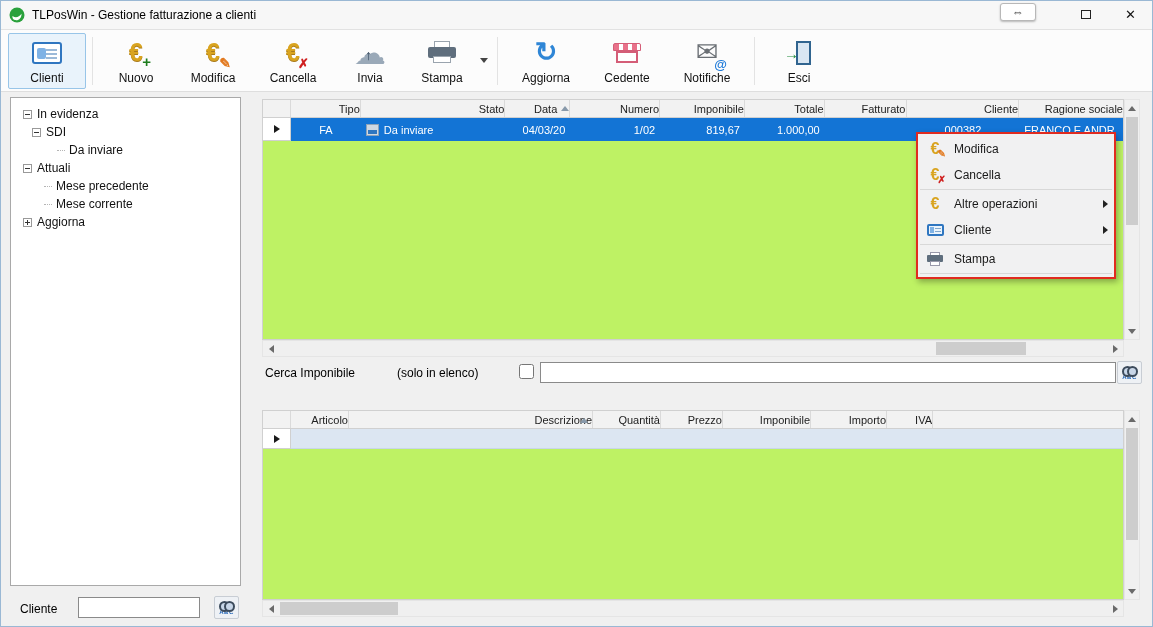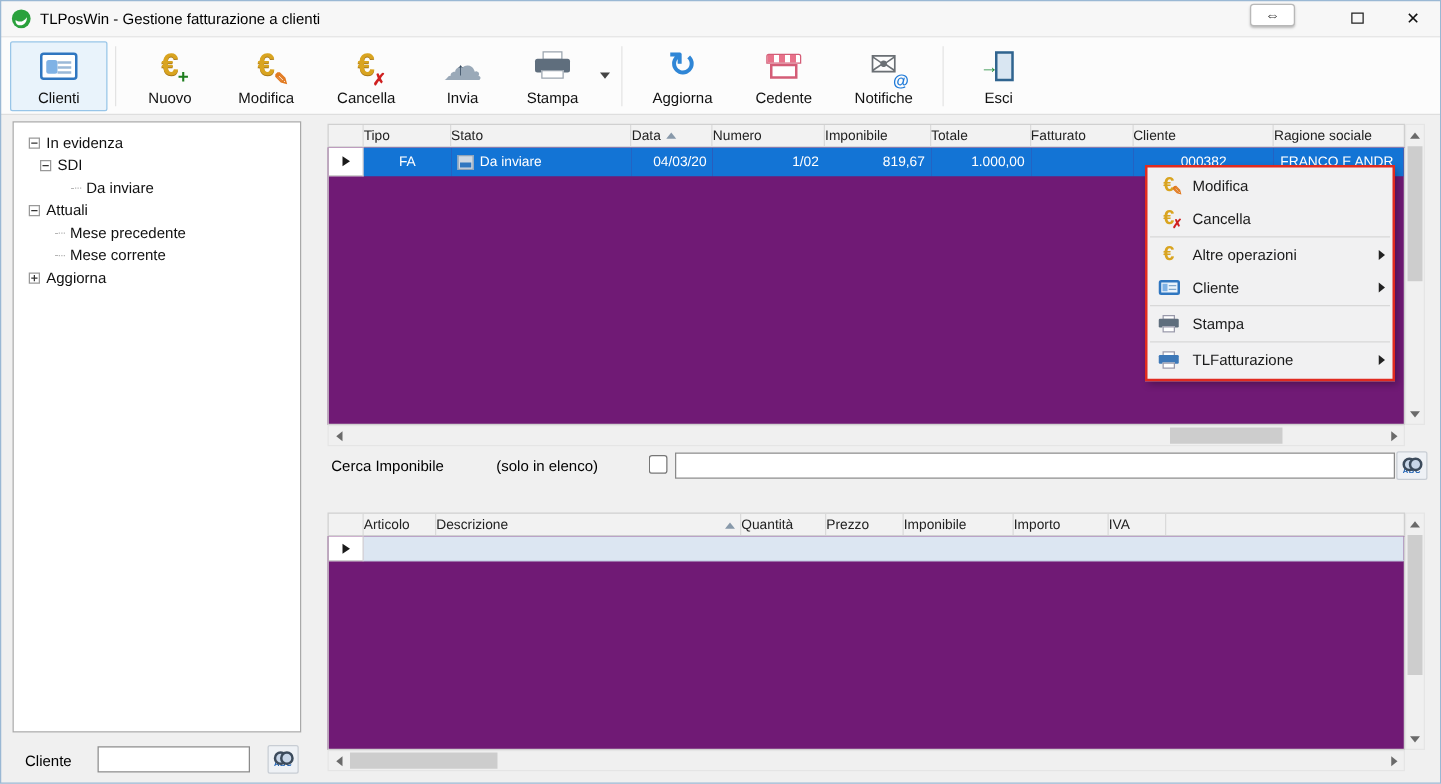--- a/index.html
+++ b/index.html
@@ -83,26 +83,26 @@
            justify-content:center;background:#eef1f5;border:1px solid #c8cdd4;border-radius:2px;gap:1px;}
   .binoc{width:16px;height:7px;position:relative;}
   .binoc:before,.binoc:after{content:"";position:absolute;top:0;width:7px;height:7px;border-radius:50%;
            border:2px solid #3c4b5c;background:#c8d6e8;}
   .binoc:before{left:0;}.binoc:after{right:0;}
   .abc{font-size:6px;font-weight:bold;color:#1a5fb4;letter-spacing:.5px;line-height:1;}
 
   
   .hdr{position:absolute;display:flex;background:#f2f2f2;border:1px solid #d0d0d0;height:19px;
        font-size:11px;color:#222;}
-  .hcell{border-right:1px solid #dadada;display:flex;align-items:center;justify-content:flex-start;
+  .hcell{border-right:1px solid #dadada;display:flex;align-items:center;justify-content:flex-end;
          position:relative;gap:4px;overflow:hidden;}
   .tri-up-sm{width:0;height:0;border-left:4px solid transparent;border-right:4px solid transparent;
              border-bottom:5px solid #8899aa;}
   .sort-right{position:absolute;right:4px;top:7px;}
-  .gridbody{position:absolute;background:#701a75;border:1px solid #d0d0d0;border-top:none;overflow:hidden;}
+  .gridbody{position:absolute;background:#bef264;border:1px solid #d0d0d0;border-top:none;overflow:hidden;}
   .docrow{position:absolute;left:0;top:0;right:0;height:23px;display:flex;}
   .selcell{width:28px;flex:0 0 28px;background:#fff;border-right:1px solid #d0d0d0;
            border-bottom:1px solid #d0d0d0;display:flex;align-items:center;justify-content:center;}
   .rowind{width:0;height:0;border-top:4px solid transparent;border-bottom:4px solid transparent;
           border-left:6px solid #1a1a1a;}
   .dcell{color:#fff;background:#1374d5;display:flex;align-items:center;font-size:11px;padding:0 5px;overflow:hidden;white-space:nowrap;}
   .dcell.r{justify-content:flex-end;}
   .dcell.c{justify-content:center;}
   .staticon{width:13px;height:12px;margin-right:5px;position:relative;background:#cfd8e2;
             border:1px solid #8fa3b8;flex:0 0 13px;}
@@ -405,31 +405,20 @@
     <span class="mico">
         <span class="printer-mini">
           <span class="pp"></span>
           <span class="pb"></span>
           <span class="po"></span>
         </span>
       </span>
     <span>Stampa</span>
   </div>
   <div class="msep"></div>
-  <div class="mi">
-    <span class="mico">
-        <span class="printer-mini blue">
-          <span class="pp"></span>
-          <span class="pb"></span>
-          <span class="po"></span>
-        </span>
-      </span>
-    <span>TLFatturazione</span>
-    <span class="subarrow"></span>
-  </div>
 </div>
 
 <span class="static-lbl" style="left:265px;top:366px;">Cerca Imponibile</span>
 <span class="static-lbl" style="left:397px;top:366px;">(solo in elenco)</span>
 <input type="checkbox" class="chk" style="left: 519px; top: 364px;">
 <input class="txt" style="left: 540px; top: 362px; width: 576px;" value="">
 <div class="findbtn" style="left:1117px;top:361px;">
   <span class="binoc"></span>
   <span class="abc">ABC</span>
 </div>

